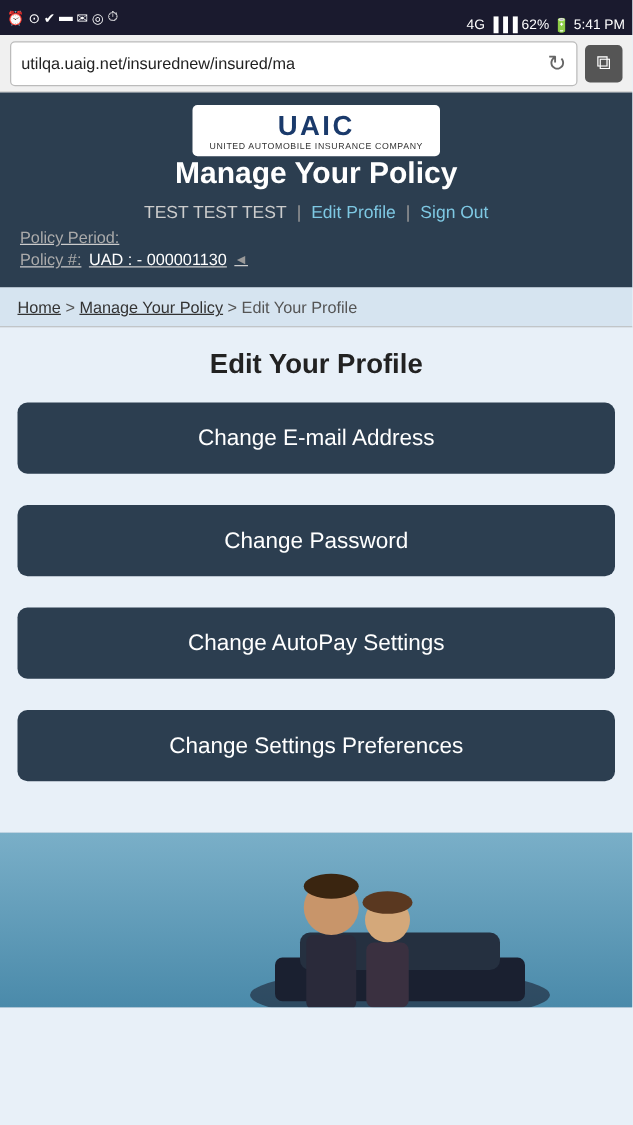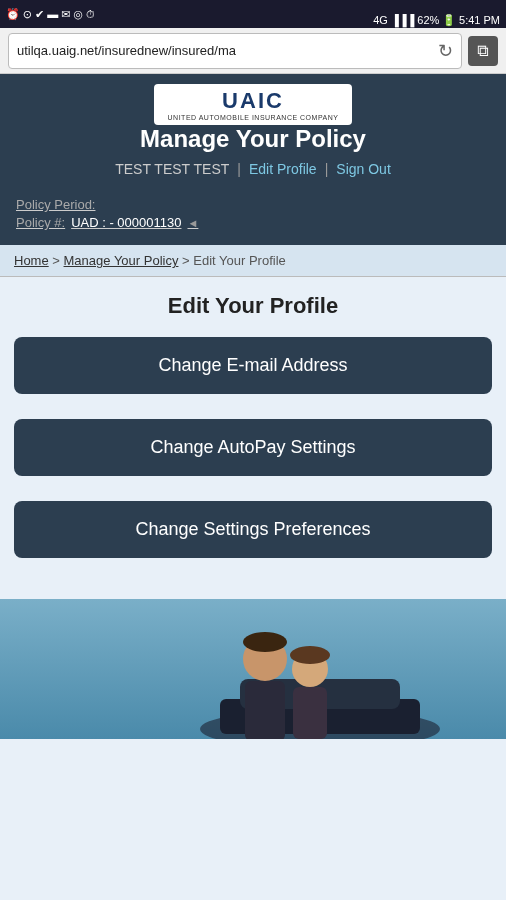--- a/index.html
+++ b/index.html
@@ -81,21 +81,21 @@
       font-weight: bold;
       margin-bottom: 8px;
     }
     .user-row {
       color: #ccc;
       font-size: 14px;
       display: flex;
       align-items: center;
       justify-content: center;
       gap: 8px;
-      margin-bottom: 20px;
+      margin-bottom: 5px;
     }
     .user-row a {
       color: #7ec8e3;
       text-decoration: none;
     }
     .user-row .separator { color: #999; }
     .policy-info {
       color: #ccc;
       font-size: 13px;
       margin-bottom: 3px;
@@ -230,20 +230,21 @@
   <span> &gt; </span>
   <a href="#">Manage Your Policy</a>
   <span> &gt; </span>
   <span>Edit Your Profile</span>
 </div>
 
 <div class="content">
   <div class="section-title">Edit Your Profile</div>
 
   <button class="action-button">Change E-mail Address</button>
+  <button class="action-button">Change Password</button>
   <button class="action-button">Change AutoPay Settings</button>
   <button class="action-button">Change Settings Preferences</button>
 </div>
 
 <div class="photo-section">
   <div class="photo-placeholder">
     <svg width="506" height="140" viewBox="0 0 506 140" xmlns="http://www.w3.org/2000/svg">
 
       <defs>
         <linearGradient id="skyGrad" x1="0" y1="0" x2="0" y2="1">

